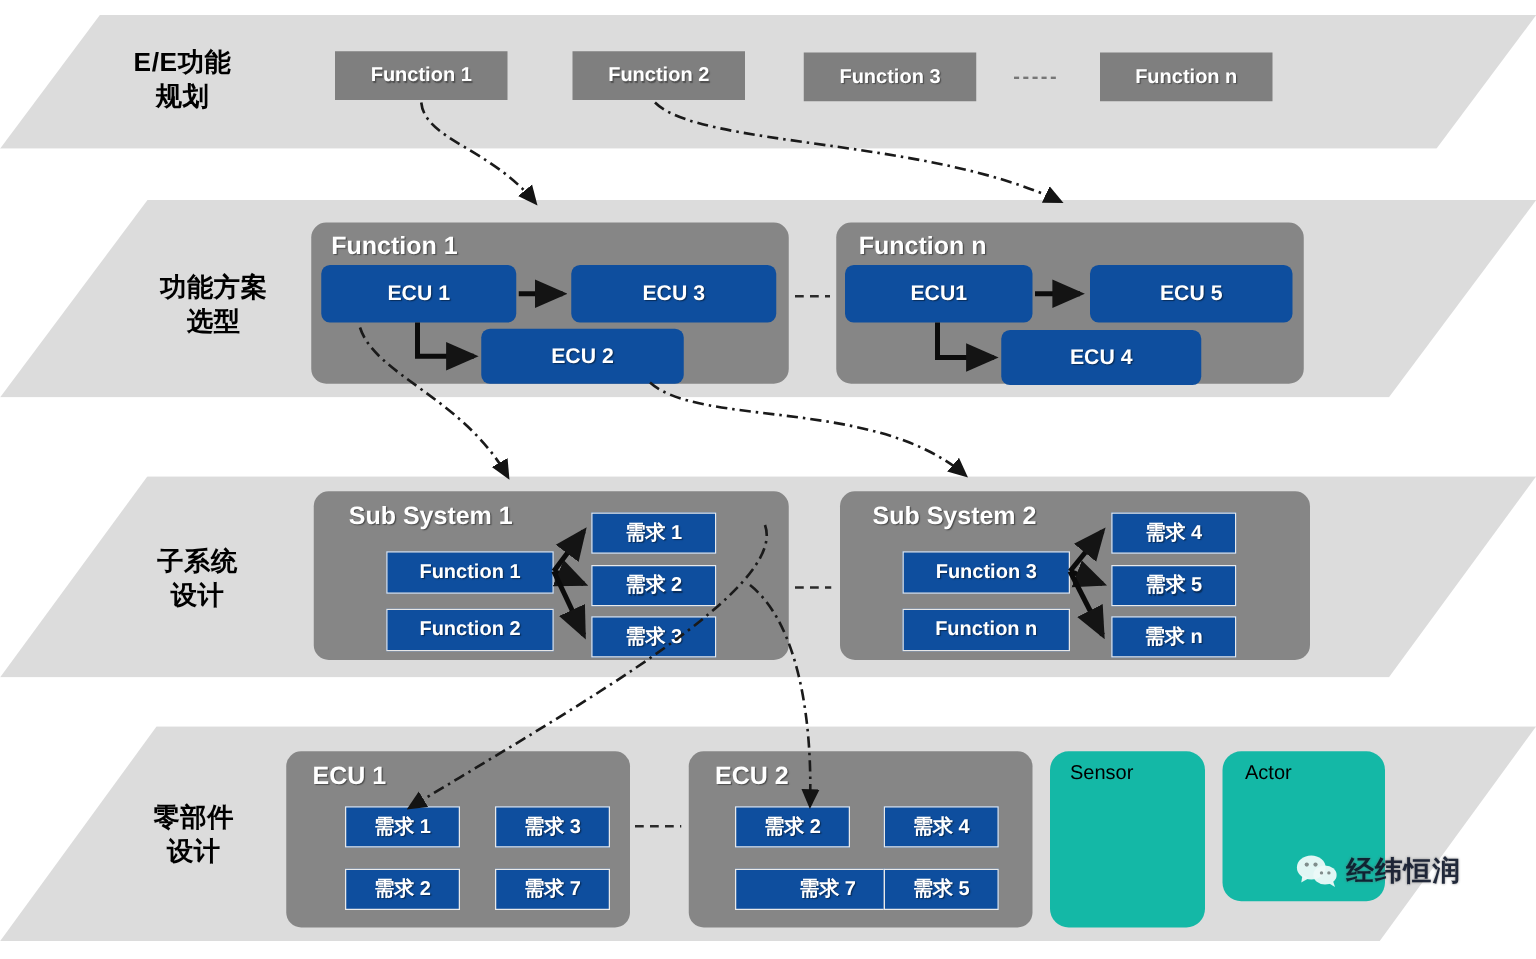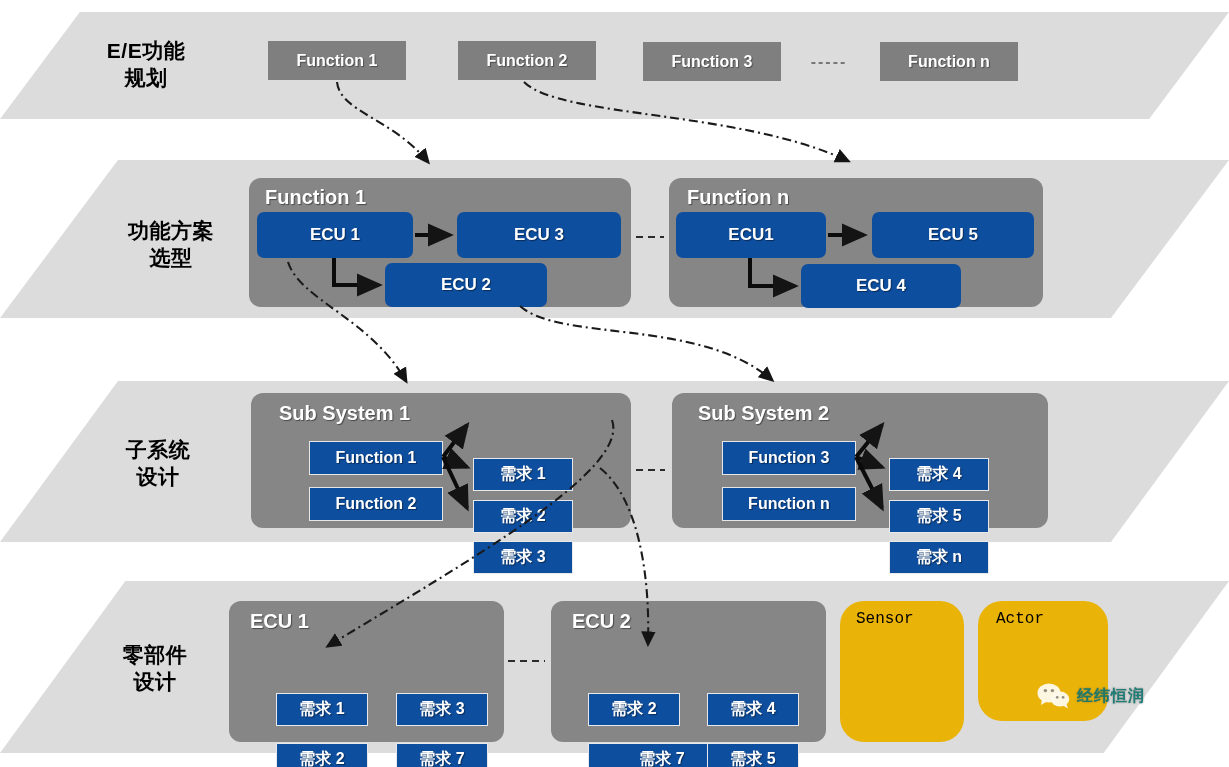--- a/index.html
+++ b/index.html
@@ -75,49 +75,48 @@
     background: #0e4e9e;
     color: #ffffff;
     font-weight: bold;
     display: flex;
     align-items: center;
     justify-content: center;
     text-shadow: 1px 1px 1px rgba(0,0,0,.45);
   }
   .blue.rounded { border-radius: 7px; font-size: 17px; }
   .blue.flat    { border: 1px solid #e6e6e6; font-size: 16px; }
-  .blue.req     { border: 1px solid #e9e9e9; font-size: 16px; margin-top: 48px; }
+  .blue.req     { border: 1px solid #e9e9e9; font-size: 16px; }
 
   
   .plainbox {
     position: absolute;
-    background: #eab308;
-    border-radius: 24px;
-    font-family: Liberation Mono, monospace;
+    background: #14b8a6;
+    border-radius: 15px;
   }
 
   
   #links {
     position: absolute;
     left: 0; top: 0;
     width: 1229px; height: 767px;
     pointer-events: none;
   }
 
   
   .watermark {
     position: absolute;
     display: flex;
     align-items: center;
     gap: 6px;
     opacity: .92;
   }
   .watermark .wm-text {
-    color: #0f766e;
-    font-size: 16px;
+    color: #0f172a;
+    font-size: 22px;
     font-weight: bold;
     font-family: Liberation Serif, serif;
     text-shadow: 0 0 2px rgba(90,90,90,.8);
     letter-spacing: 1px;
   }
 </style>
 </head>
 <body>
 
 <div id="stage">

